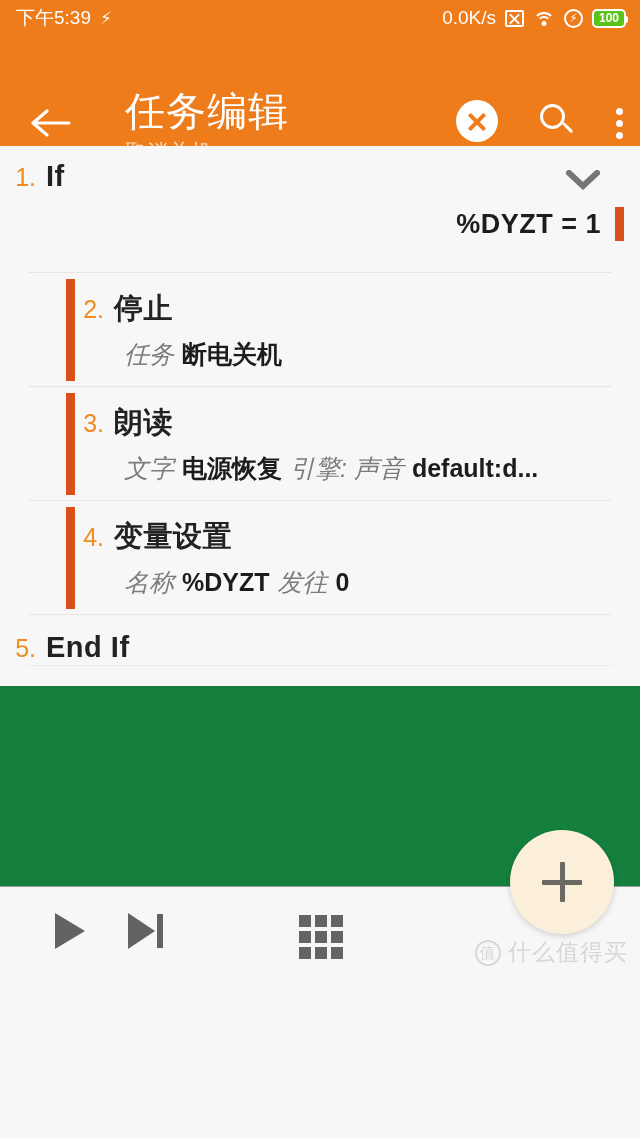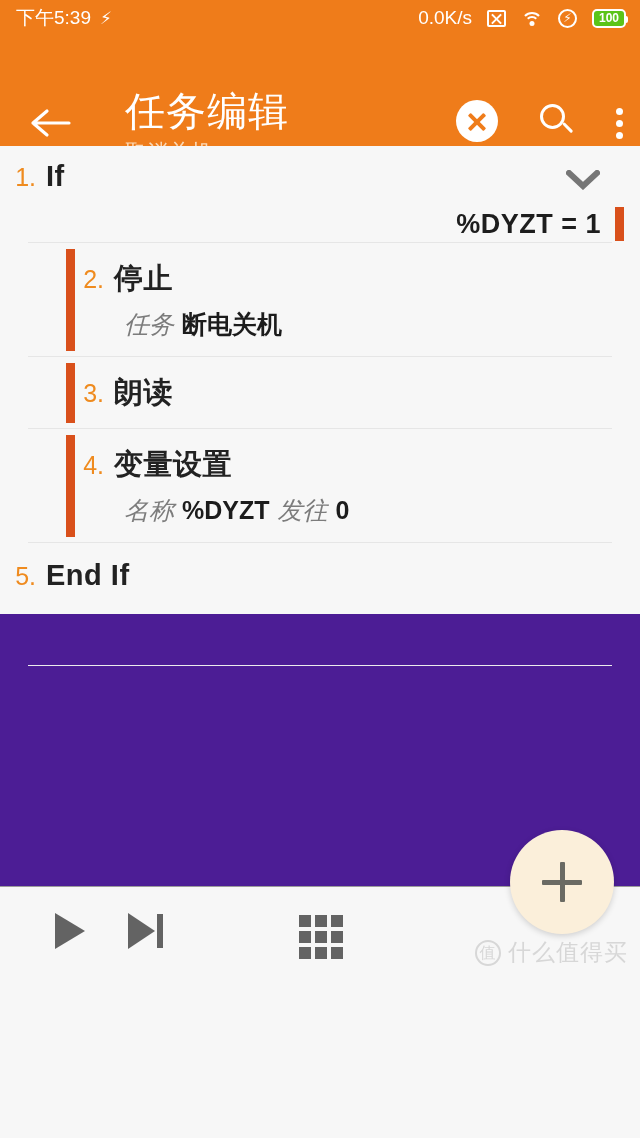--- a/index.html
+++ b/index.html
@@ -3,31 +3,31 @@
 <meta charset="utf-8">
 <style>
   * { margin:0; padding:0; box-sizing:border-box; }
   html,body { width:640px; height:1138px; }
   body {
     font-family:"Liberation Sans","DejaVu Sans",sans-serif;
     background:#f7f7f7;
     overflow:hidden;
     position:relative;
   }
-  #screen { position:relative; width:640px; height:974px; background:#4c1d95; }
+  #screen { position:relative; width:640px; height:974px; background:#15803d; }
 
   
   .statusbar {
     position:absolute; top:0; left:0; width:640px; height:36px;
     background:#ef7c1a; color:#ffffff;
     display:flex; align-items:center; padding:0 14px 0 16px;
   }
   .sb-clock { font-size:19px; letter-spacing:0px; white-space:nowrap; }
   .sb-bolt { margin-left:9px; font-size:17px; line-height:1; }
-  .sb-right { margin-left:auto; display:flex; align-items:center; gap:15px; }
+  .sb-right { margin-left:auto; display:flex; align-items:center; gap:9px; }
   .sb-speed { font-size:19px; white-space:nowrap; }
   .icon-xbox {
     width:19px; height:17px; border:2px solid #fff; border-radius:2px;
     position:relative;
   }
   .icon-xbox::before, .icon-xbox::after {
     content:""; position:absolute; left:1px; top:6px; width:13px; height:2px; background:#fff;
   }
   .icon-xbox::before { transform:rotate(45deg); }
   .icon-xbox::after  { transform:rotate(-45deg); }
@@ -118,21 +118,21 @@
   }
   .rsub .lbl { font-style:italic; color:#7c7c7c; }
   .rsub .val { font-weight:bold; color:#1c1c1c;text-align:right; }
   .rsub .sp  { display:inline-block; width:8px; }
 
   .chev {
     position:absolute; right:40px; top:24px; width:34px; height:20px;
   }
   .cond-line {
     display:flex; align-items:center; justify-content:flex-end;
-    padding:14px 16px 2px 0;
+    padding:14px 16px 32px 0;
   }
   .cond-text { font-size:27px; font-weight:bold; color:#1d1d1d; letter-spacing:0.5px; }
   .cond-bar { width:9px; height:34px; background:#d9501b; margin-left:14px; }
 
   .tail-sep { position:absolute; left:28px; width:584px; height:1px; background:#ececec; }
 
   
   .bottombar {
     position:absolute; left:0; bottom:0; width:640px; height:88px;
     background:#f7f7f7; border-top:1px solid #9b9b9b;
@@ -251,20 +251,23 @@
       <span class="row-sep"></span>
     </div>
 
     <div class="row">
       <span class="accent"></span>
       <div class="row-body">
         <div class="row-main">
           <span class="num indent">3.</span>
           <span class="rname">朗读</span>
         </div>
+        <div class="rsub">
+          <span class="lbl">文字</span><span class="sp"></span><span class="val">电源恢复</span><span class="sp"></span><span class="lbl">引擎: 声音</span><span class="sp"></span><span class="val">default:d...</span>
+        </div>
       </div>
       <span class="row-sep"></span>
     </div>
 
     <div class="row">
       <span class="accent"></span>
       <div class="row-body">
         <div class="row-main">
           <span class="num indent">4.</span>
           <span class="rname">变量设置</span>

